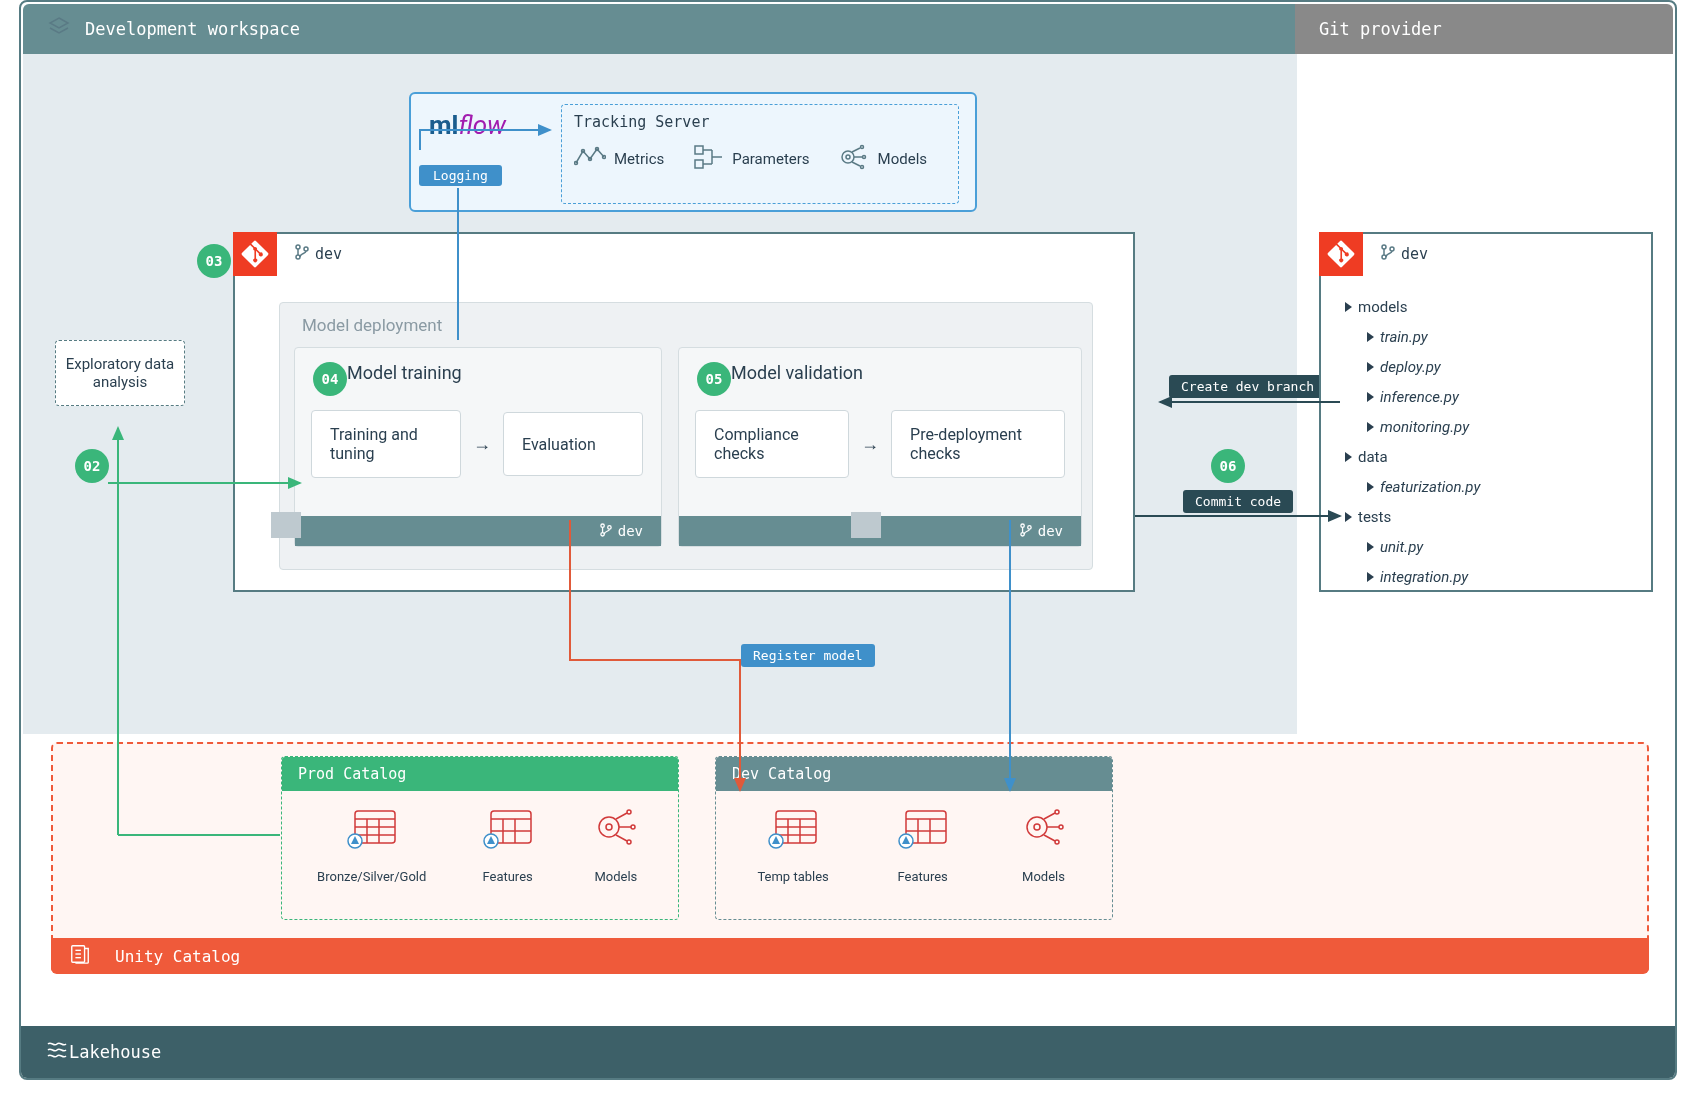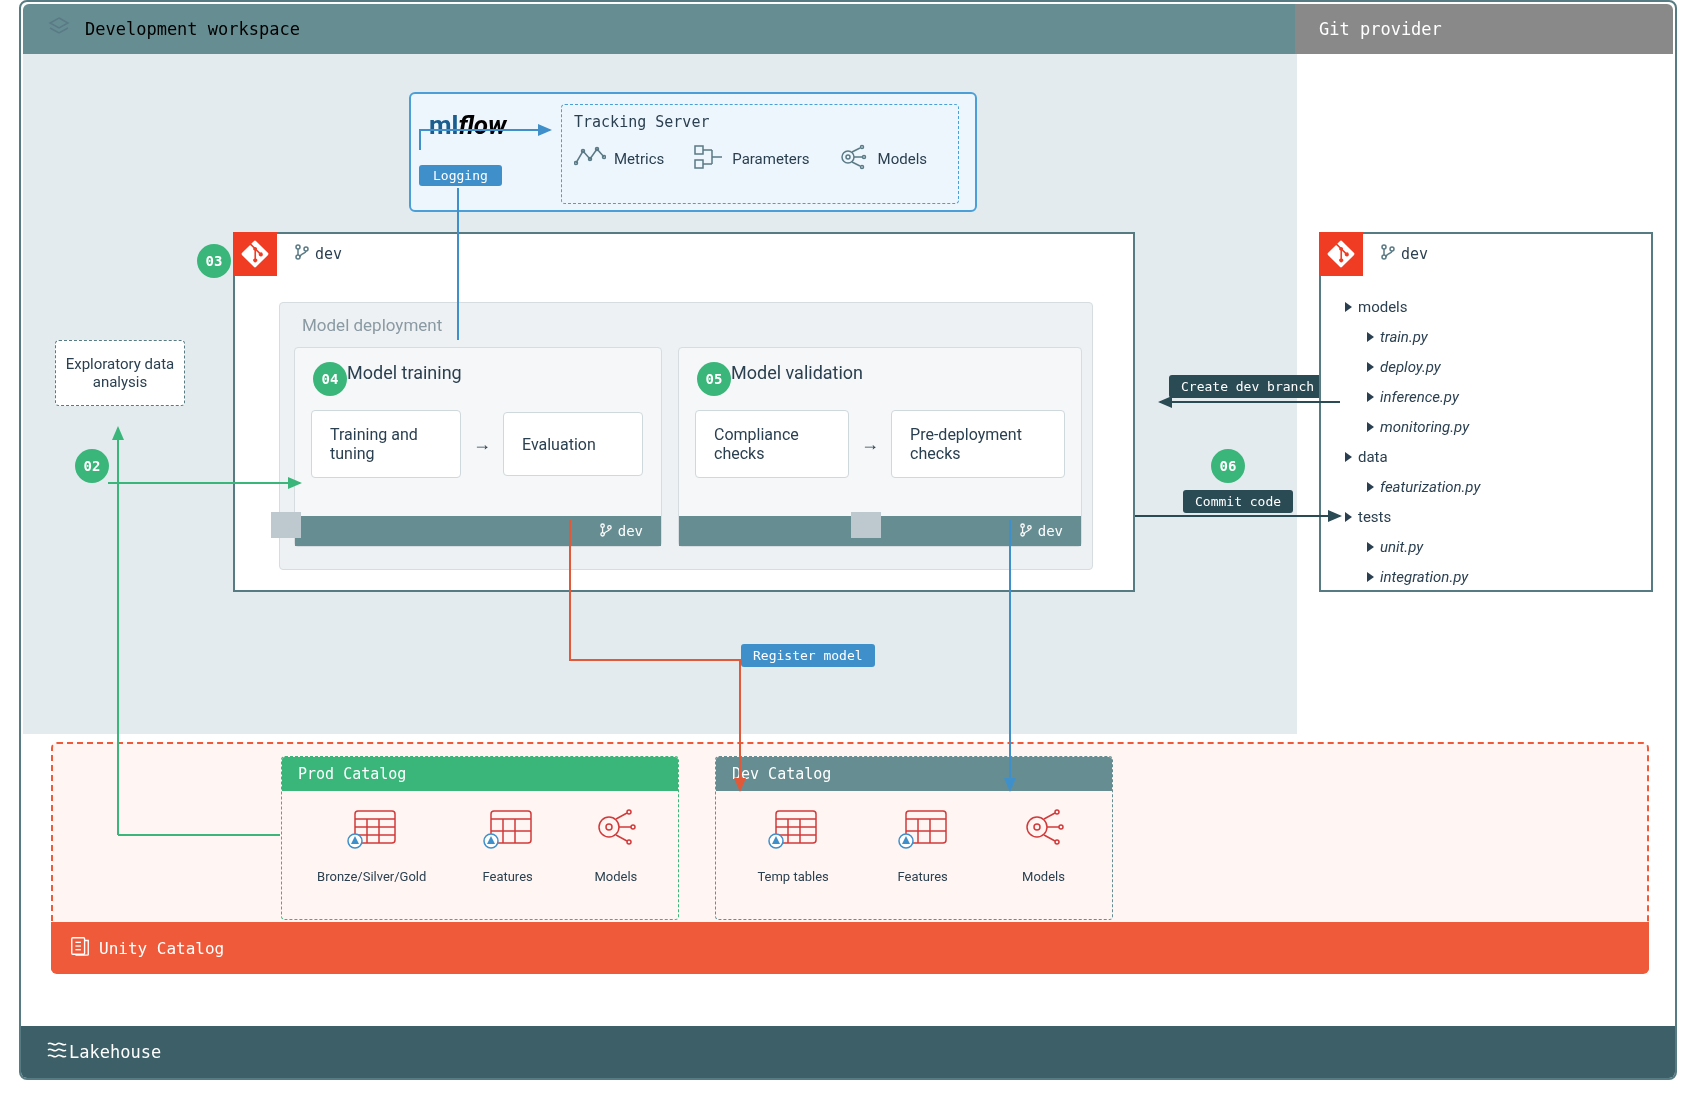--- a/index.html
+++ b/index.html
@@ -7,32 +7,32 @@
 .mono { font-family: "SF Mono", Monaco, Consolas, monospace; }
 
 
 .lakehouse { position: absolute; left: 19px; top: 0; width: 1658px; height: 1080px; border: 2px solid #567b82; border-radius: 8px; background: #fff; }
 .lakehouse-bar { position: absolute; left: 0; bottom: 0; right: 0; height: 52px; background: #3d6068; border-radius: 0 0 6px 6px; display: flex; align-items: center; padding-left: 24px; }
 .lakehouse-bar .lbl { color: #fff; font-size: 17px; font-weight: 500; }
 
 
 .dev-ws { position: absolute; left: 2px; top: 2px; width: 1274px; height: 730px; background: #e4ebef; border-radius: 6px 0 0 0; }
 .dev-ws-head { height: 50px; background: #668d92; border-radius: 6px 0 0 0; display: flex; align-items: center; padding-left: 24px; gap: 14px; }
-.dev-ws-head .lbl { color: #000000; font-size: 17px; font-weight: 500; }
+.dev-ws-head .lbl { color: #ffffff; font-size: 17px; font-weight: 500; }
 
 
 .git-prov { position: absolute; right: 2px; top: 2px; width: 378px; height: 730px; }
 .git-prov-head { height: 50px; background: #898989; display: flex; align-items: center; padding-left: 24px; border-radius: 0 6px 0 0; }
 .git-prov-head .lbl { color: #fff; font-size: 17px; font-weight: 500; }
 
 
 .mlflow-box { position: absolute; left: 388px; top: 90px; width: 568px; height: 120px; background: #edf6fd; border: 2px solid #4a9fd8; border-radius: 6px; }
 .mlflow-logo { position: absolute; left: 18px; top: 16px; font-size: 26px; }
 .mlflow-logo .ml { color: #1a5d8e; font-weight: 700; }
-.mlflow-logo .flow { color: #000000; font-style: italic; font-weight: 700; }
+.mlflow-logo .flow { color: #a21caf; font-style: italic; font-weight: 400; }
 .tracking-srv { position: absolute; left: 150px; top: 10px; width: 398px; height: 100px; border: 1.5px dashed #4a9fd8; border-radius: 4px; padding: 8px 12px; }
 .tracking-srv .title { font-size: 15px; color: #2a3f4f; }
 .tracking-items { display: flex; gap: 28px; margin-top: 12px; }
 .tracking-item { display: flex; align-items: center; gap: 8px; }
 .tracking-item .txt { font-size: 15px; color: #2a3f4f; }
 .logging-badge { position: absolute; left: 398px; top: 163px; background: #3f90ca; color: #fff; font-size: 13px; padding: 3px 14px; border-radius: 3px; }
 
 
 .main-box { position: absolute; left: 212px; top: 230px; width: 902px; height: 360px; background: #fff; border: 2px solid #567b82; }
 .git-sq { position: absolute; left: -2px; top: -2px; width: 44px; height: 44px; background: #ef3c23; display: flex; align-items: center; justify-content: center; }
@@ -78,21 +78,21 @@
 .git-tree { position: absolute; right: 22px; top: 230px; width: 334px; height: 360px; background: #fff; border: 2px solid #567b82; }
 .git-tree .branch-chip { left: 60px; top: 10px; }
 .tree { position: absolute; left: 24px; top: 58px; font-size: 15px; color: #2a3f4f; line-height: 2; }
 .tree .node { display: flex; align-items: center; gap: 6px; }
 .tree .indent1 { padding-left: 22px; }
 .tree .caret { width: 0; height: 0; border-top: 5px solid transparent; border-bottom: 5px solid transparent; border-left: 7px solid #2a3f4f; }
 .tree em { font-style: italic; }
 
 
 .uc-wrap { position: absolute; left: 30px; top: 740px; width: 1598px; height: 232px; background: #fff6f3; border: 2px dashed #ef5a3a; border-radius: 6px; }
-.uc-bar { position: absolute; left: -2px; right: -2px; bottom: -2px; height: 52px; background: #ef5a3a; border-radius: 0 0 6px 6px; display: flex; align-items: center; padding-left: 18px; gap: 8px; }
+.uc-bar { position: absolute; left: -2px; right: -2px; bottom: -2px; height: 36px; background: #ef5a3a; border-radius: 0 0 6px 6px; display: flex; align-items: center; padding-left: 18px; gap: 24px; }
 .uc-bar .lbl { color: #fff; font-size: 16px; font-weight: 500; }
 
 .catalog { position: absolute; top: 12px; width: 398px; height: 164px; border-radius: 4px; }
 .cat-prod { left: 228px; border: 1.5px dashed #3ab67a; }
 .cat-dev { left: 662px; border: 1.5px dashed #668d92; }
 .cat-head { height: 34px; display: flex; align-items: center; padding-left: 16px; color: #fff; font-size: 15px; font-weight: 500; border-radius: 3px 3px 0 0; }
 .cat-prod .cat-head { background: #3ab67a; }
 .cat-dev .cat-head { background: #668d92; }
 .cat-body { display: flex; justify-content: space-around; align-items: center; padding: 14px 8px; }
 .cat-item { display: flex; flex-direction: column; align-items: center; gap: 20px; font-size: 13px; color: #2a3f4f; }

